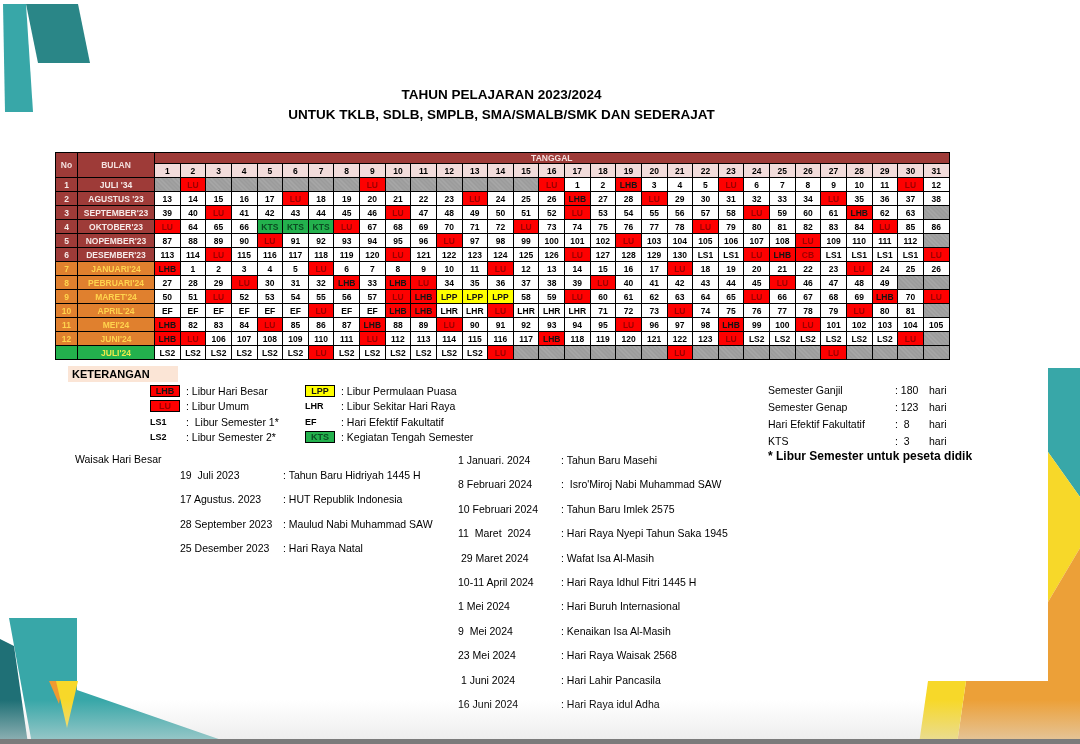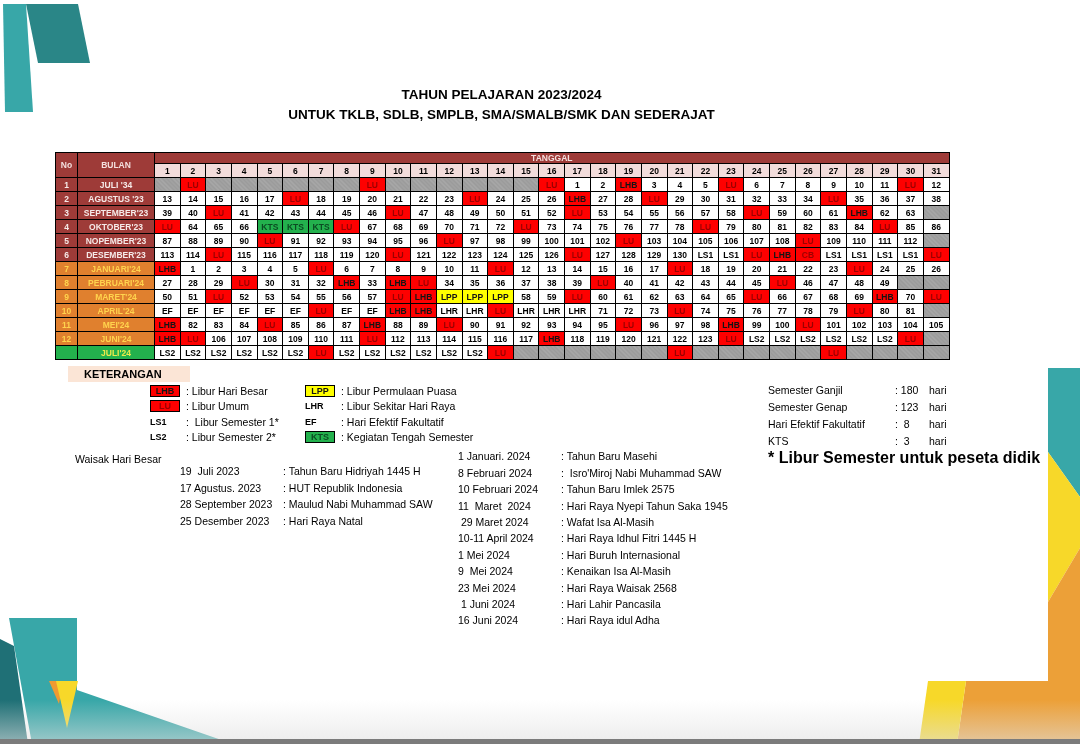--- a/index.html
+++ b/index.html
@@ -29,47 +29,47 @@
   .c-lu{background:#FE0000;color:#9B0000;}
   .c-lhb{background:#FE0000;color:#141414;}
   .c-cb{background:#FE0000;color:#9B0000;}
   .c-kts{background:#23B14D;color:#0B4B22;}
   .c-lpp{background:#FFFF00;color:#141414;}
   .c-gray{background:#9B9B9B;
     background-image:repeating-linear-gradient(45deg,rgba(255,255,255,.14) 0 1px,transparent 1px 3px);}
 
   
   #keterangan{position:absolute;left:68px;top:366px;width:106px;height:16px;background:#FBE5D6;
-              font-weight:bold;font-size:11px;line-height:16px;padding-left:16px;}
+              font-weight:bold;font-size:11px;line-height:16px;padding-left:4px;}
   .legend-col{position:absolute;top:383px;font-size:10.5px;}
   #legend-left{left:150px;}
   #legend-right{left:305px;}
   .lg-row{display:flex;align-items:center;height:15.5px;}
   .lg-code{width:30px;height:12px;box-sizing:border-box;font-size:9px;font-weight:bold;
            display:inline-flex;align-items:center;}
   .swatch-red{background:#FE0000;border:1px solid #000;justify-content:center;color:#141414;}
   .swatch-red.dark-red-text{color:#9B0000;}
   .swatch-yellow{background:#FFFF00;border:1px solid #000;justify-content:center;color:#141414;}
   .swatch-green{background:#23B14D;border:1px solid #000;justify-content:center;color:#0B4B22;}
   .swatch-none{color:#000;}
   .lg-label{margin-left:6px;white-space:pre;text-align:right;}
 
   
   #summary{position:absolute;left:768px;top:381px;font-size:10.5px;}
   .sum-row{display:flex;align-items:center;height:17px;}
   .sum-label{width:127px;}
   .sum-value{width:34px;white-space:pre;}
-  #footnote{position:absolute;left:768px;top:449px;font-size:16px;font-weight:bold;}
+  #footnote{position:absolute;left:768px;top:449px;font-size:12px;font-weight:bold;}
 
   
   #holidays-heading{position:absolute;left:75px;top:453px;font-size:10.5px;}
   .hol-col{position:absolute;font-size:10.5px;}
   #holiday-col1{left:180px;top:461px;}
   #holiday-col2{left:458px;top:446px;}
-  .hol-row{display:flex;align-items:flex-end;height:16.4px;}
+  .hol-row{display:flex;align-items:flex-start;height:16.4px;margin-top:8px;}
   .hol-date{width:103px;white-space:pre;}
   .hol-desc{white-space:pre;}
 
   #bottom-fade{position:absolute;left:0;top:700px;width:1080px;height:39px;
      background:linear-gradient(180deg,rgba(230,230,230,0) 0%,rgba(224,224,224,.55) 100%);}
   #bottom-bar{position:absolute;left:0;top:739px;width:1080px;height:5px;background:#7B7B7B;}
 </style>
 </head>
 <body>
 

